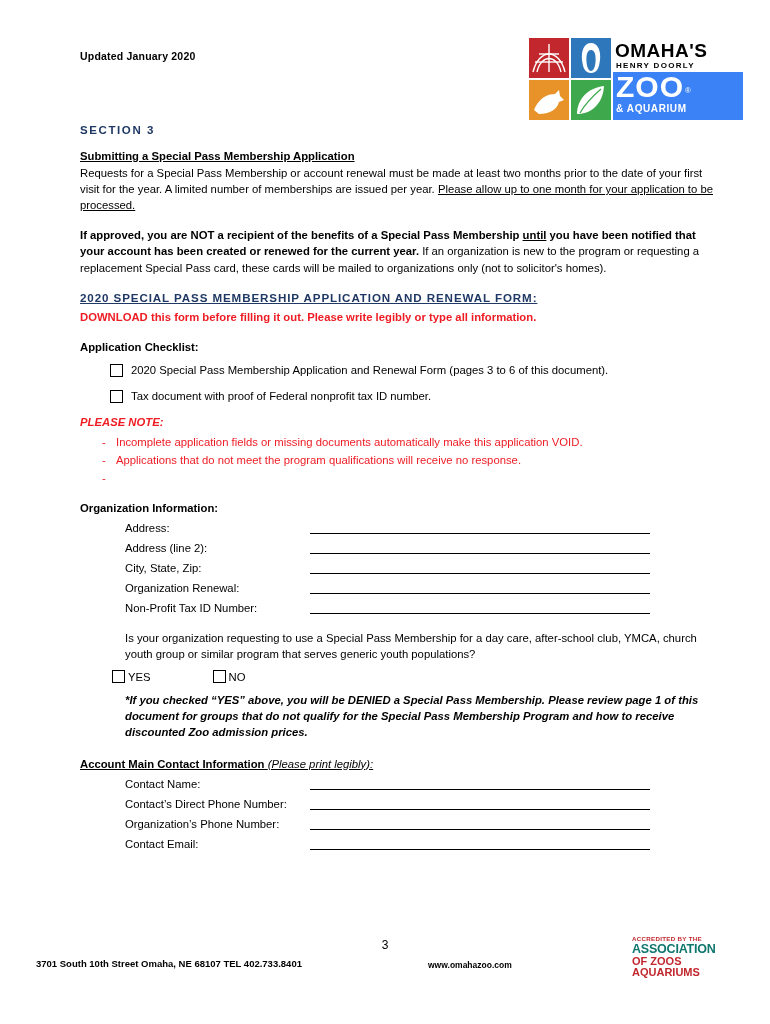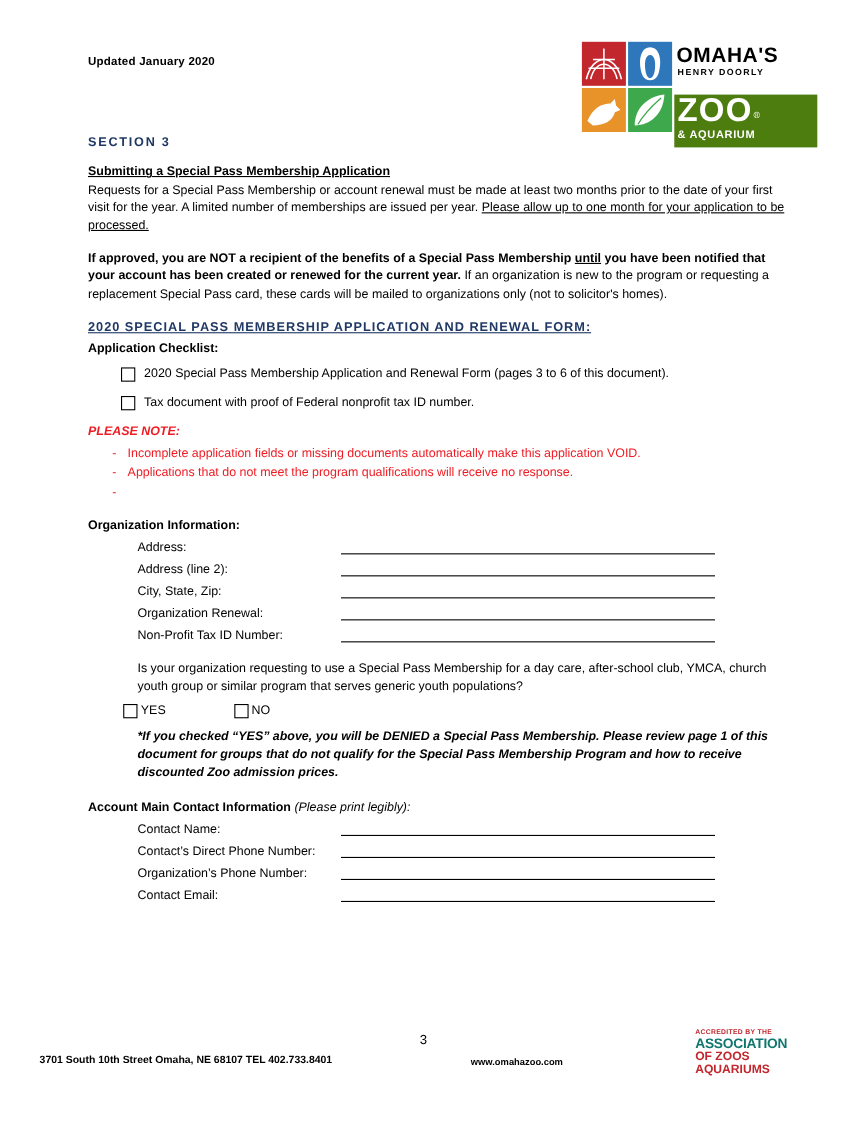--- a/index.html
+++ b/index.html
@@ -83,24 +83,24 @@
   .lt-henry {
     position: absolute;
     top: 23px; left: 3px;
     font-size: 8px;
     font-weight: bold;
     letter-spacing: 1.3px;
     color: #000;
   }
   .lt-zoo-block {
     position: absolute;
-    top: 48px; left: 0;
+    top: 34px; left: 0;
     width: 130px;
     height: 48px;
-    background: #4d7c0f;
+    background: #3b82f6;
   }
   .lt-zoo {
     position: absolute;
     top: 0px; left: 3px;
     font-size: 30px;
     font-weight: bold;
     letter-spacing: 1px;
     color: #fff;
     line-height: 30px;
   }
@@ -238,20 +238,21 @@
     margin-left: 45px;
     margin-top: 7px;
     font-weight: bold;
     font-style: italic;
     line-height: 1.42;
   }
   .contact-title {
     font-weight: bold;
     margin-top: 16px;
     margin-bottom: 4px;
+    text-decoration: underline;
   }
   .contact-title .i { font-weight: normal; }
 
   
   .footer {
     position: absolute;
     left: 0;
     bottom: 28px;
     width: 770px;
     height: 60px;
@@ -367,20 +368,21 @@
 
     <div class="para">
       <span>Requests for a Special Pass Membership or account renewal must be made at least two months prior to the date of your first visit for the year. A limited number of memberships are issued per year. </span><span class="u">Please allow up to one month for your application to be processed.</span>
     </div>
 
     <div class="para">
       <span class="b">If approved, you are NOT a recipient of the benefits of a Special Pass Membership </span><span class="b u">until</span><span class="b"> you have been notified that your account has been created or renewed for the current year.</span><span> If an organization is new to the program or requesting a replacement Special Pass card, these cards will be mailed to organizations only (not to solicitor's homes).</span>
     </div>
 
     <div class="blue-head">2020 SPECIAL PASS MEMBERSHIP APPLICATION AND RENEWAL FORM:</div>
+    <div class="red-bold">DOWNLOAD this form before filling it out. Please write legibly or type all information.</div>
 
     <div class="checklist-title">Application Checklist:</div>
 
     <div class="check-row">
       <div class="checkbox"></div>
       <div class="check-text">2020 Special Pass Membership Application and Renewal Form (pages 3 to 6 of this document).</div>
     </div>
     <div class="check-row">
       <div class="checkbox"></div>
       <div class="check-text">Tax document with proof of Federal nonprofit tax ID number.</div>

